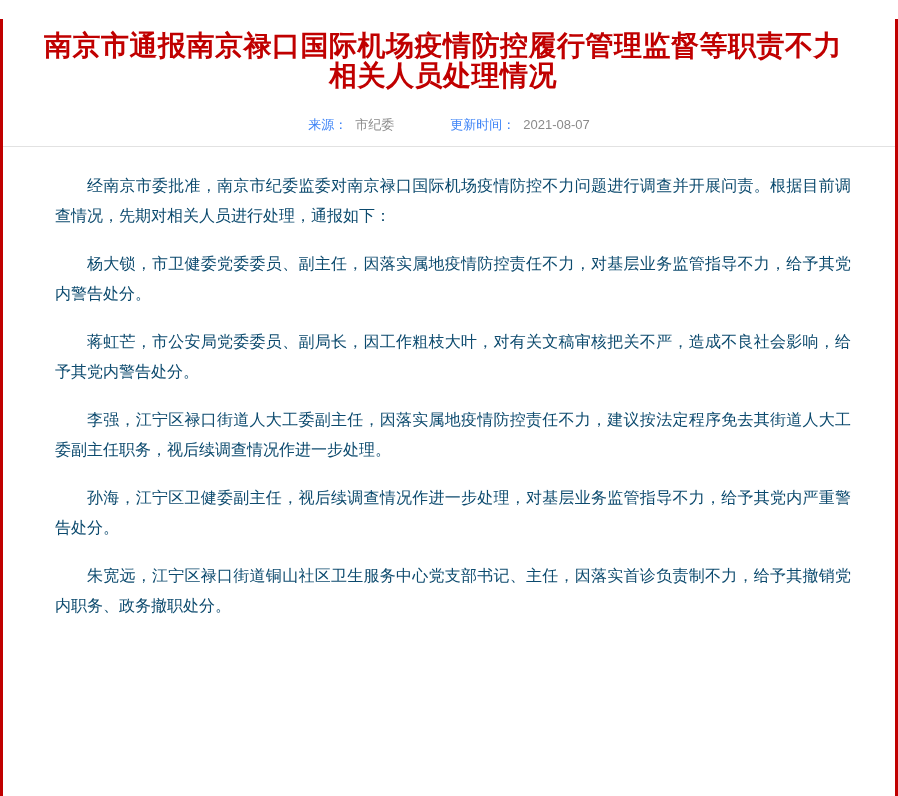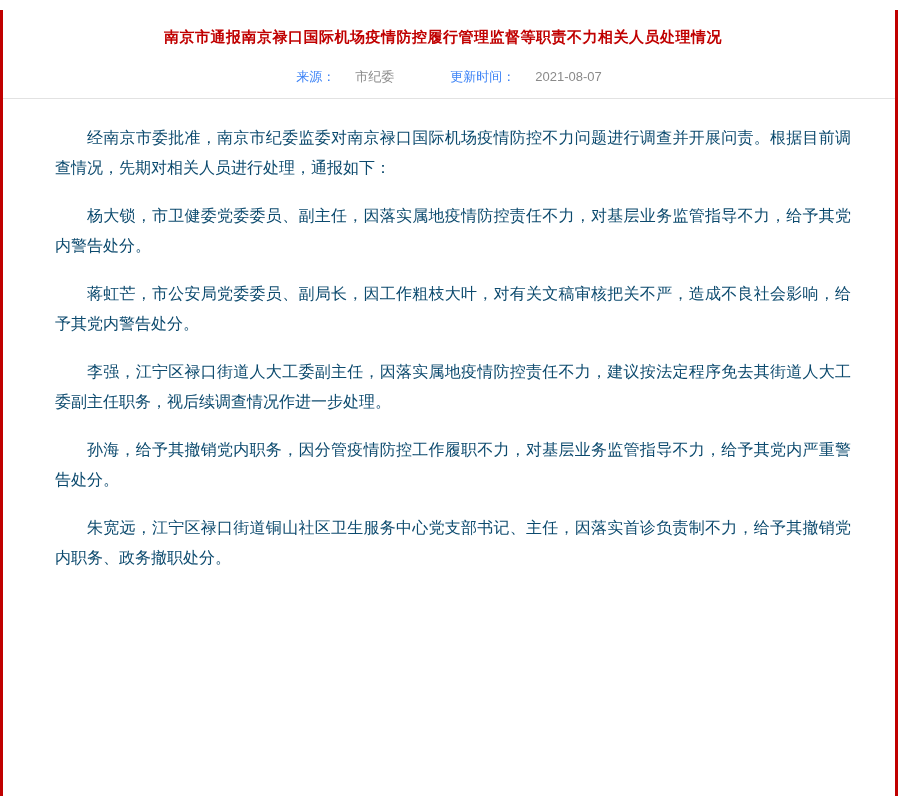--- a/index.html
+++ b/index.html
@@ -18,21 +18,21 @@
     min-height: 796px;
     box-sizing: border-box;
     border-left: 3px solid #c00000;
     border-right: 3px solid #c00000;
     background: #ffffff;
     position: relative;
   }
   .article-title {
     text-align: center;
     color: #c00000;
-    font-size: 15px;
+    font-size: 28px;
     font-weight: bold;
     line-height: 30px;
     padding: 12px 40px 6px 28px;
     letter-spacing: 0.5px;
   }
   .meta-bar {
     display: flex;
     justify-content: center;
     align-items: center;
     gap: 56px;
@@ -41,21 +41,21 @@
     padding-bottom: 12px;
   }
   .meta-item {
     white-space: nowrap;
   }
   .meta-label {
     color: #3b82f6;
   }
   .meta-value {
     color: #8a8a8a;
-    margin-left: 20px;
+    margin-left: 8px;
   }
   .divider {
     height: 1px;
     background: #e2e2e2;
     margin: 0 0 0 0;
   }
   .content {
     padding: 24px 44px 10px 44px;
   }
   .content p {
@@ -83,18 +83,18 @@
     </span>
   </div>
 
   <div class="divider"></div>
 
   <div class="content">
     <p>经南京市委批准，南京市纪委监委对南京禄口国际机场疫情防控不力问题进行调查并开展问责。根据目前调查情况，先期对相关人员进行处理，通报如下：</p>
     <p>杨大锁，市卫健委党委委员、副主任，因落实属地疫情防控责任不力，对基层业务监管指导不力，给予其党内警告处分。</p>
     <p>蒋虹芒，市公安局党委委员、副局长，因工作粗枝大叶，对有关文稿审核把关不严，造成不良社会影响，给予其党内警告处分。</p>
     <p>李强，江宁区禄口街道人大工委副主任，因落实属地疫情防控责任不力，建议按法定程序免去其街道人大工委副主任职务，视后续调查情况作进一步处理。</p>
-    <p>孙海，给予其撤销党内职务，因分管疫情防控工作履职不力，对基层业务监管指导不力，给予其党内严重警告处分。</p>
+    <p>孙海，江宁区卫健委副主任，视后续调查情况作进一步处理，对基层业务监管指导不力，给予其党内严重警告处分。</p>
     <p>朱宽远，江宁区禄口街道铜山社区卫生服务中心党支部书记、主任，因落实首诊负责制不力，给予其撤销党内职务、政务撤职处分。</p>
 
   </div>
 
 </div>
 
 </body></html>

